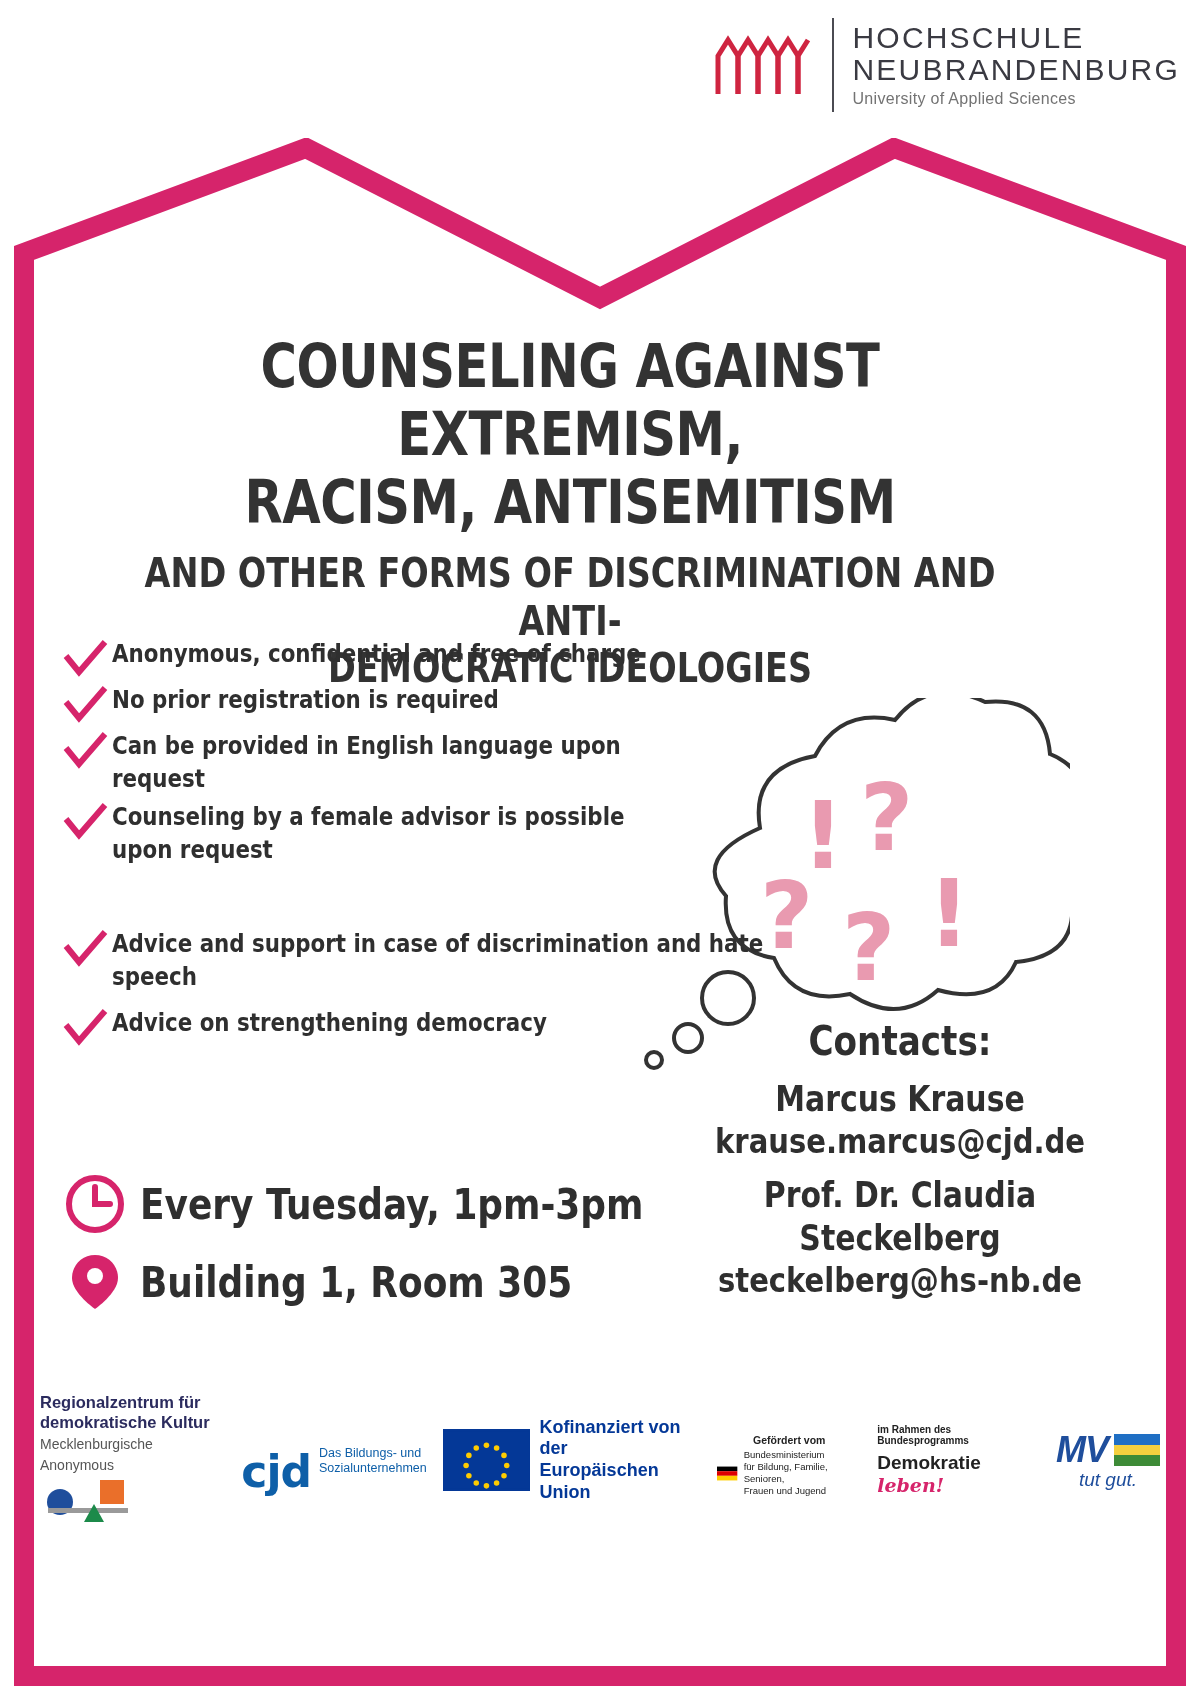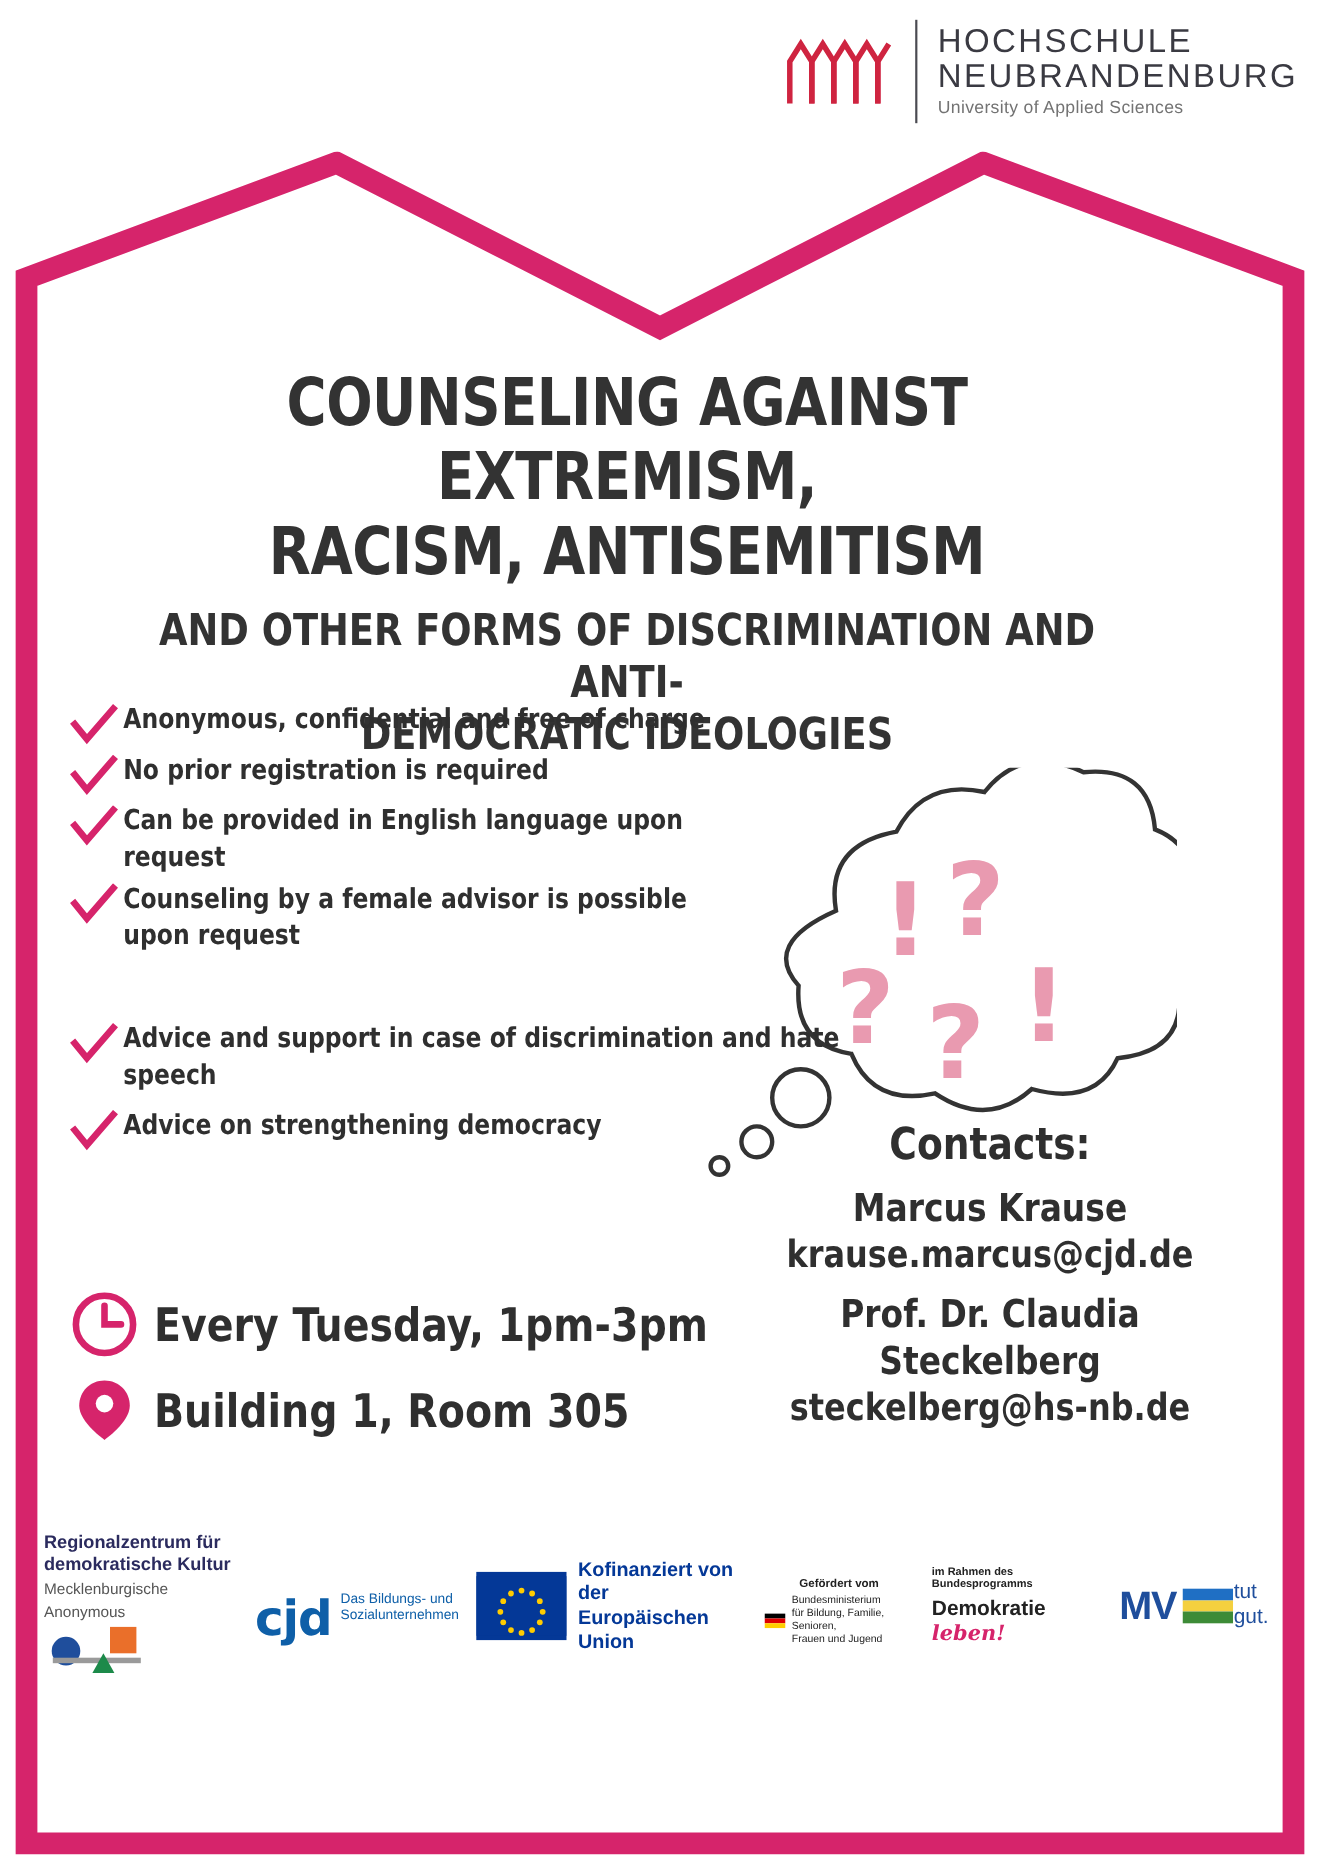--- a/index.html
+++ b/index.html
@@ -244,21 +244,21 @@
   .bm-top { font-size: 10.5px; font-weight: 700; color: #222; margin-bottom: 3px; margin-top: 11px;}
   .bm-row { display: flex; align-items: center; gap: 6px;}
   .bm-flag { width: 22px; height: 15px; }
   .bm-lines { font-size: 9.5px; line-height: 1.25; color: #222; }
 
   .demokratie { display: flex; flex-direction: column; align-items: flex-start;}
   .dem-top { font-size: 10px; font-weight: 700; color: #222; margin-bottom: 6px;}
   .dem-main { font-size: 19px; font-weight: 700; color: #222; }
   .dem-main .leben { color: #d6246b; font-style: italic; font-family: "DejaVu Serif", serif;}
 
-  .mv { display: flex; flex-direction: row; align-items: center;}
+  .mv { display: flex; flex-direction: column; align-items: center; font-style: italic;}
   .mv-top { display: flex; align-items: center; gap: 6px;}
   .mv-letters { font-size: 36px; font-weight: 700; color: #1f4e9c; letter-spacing: -1px;}
   .mv-flagbox { width: 46px; height: 32px; display: flex; flex-direction: column; }
   .mv-bottom { font-size: 19px; color: #1f4e9c; margin-top: -2px;}
 </style>
 </head>
 <body>
 
 <div class="header">
   <svg class="crown-mark" viewBox="0 0 100 62">

